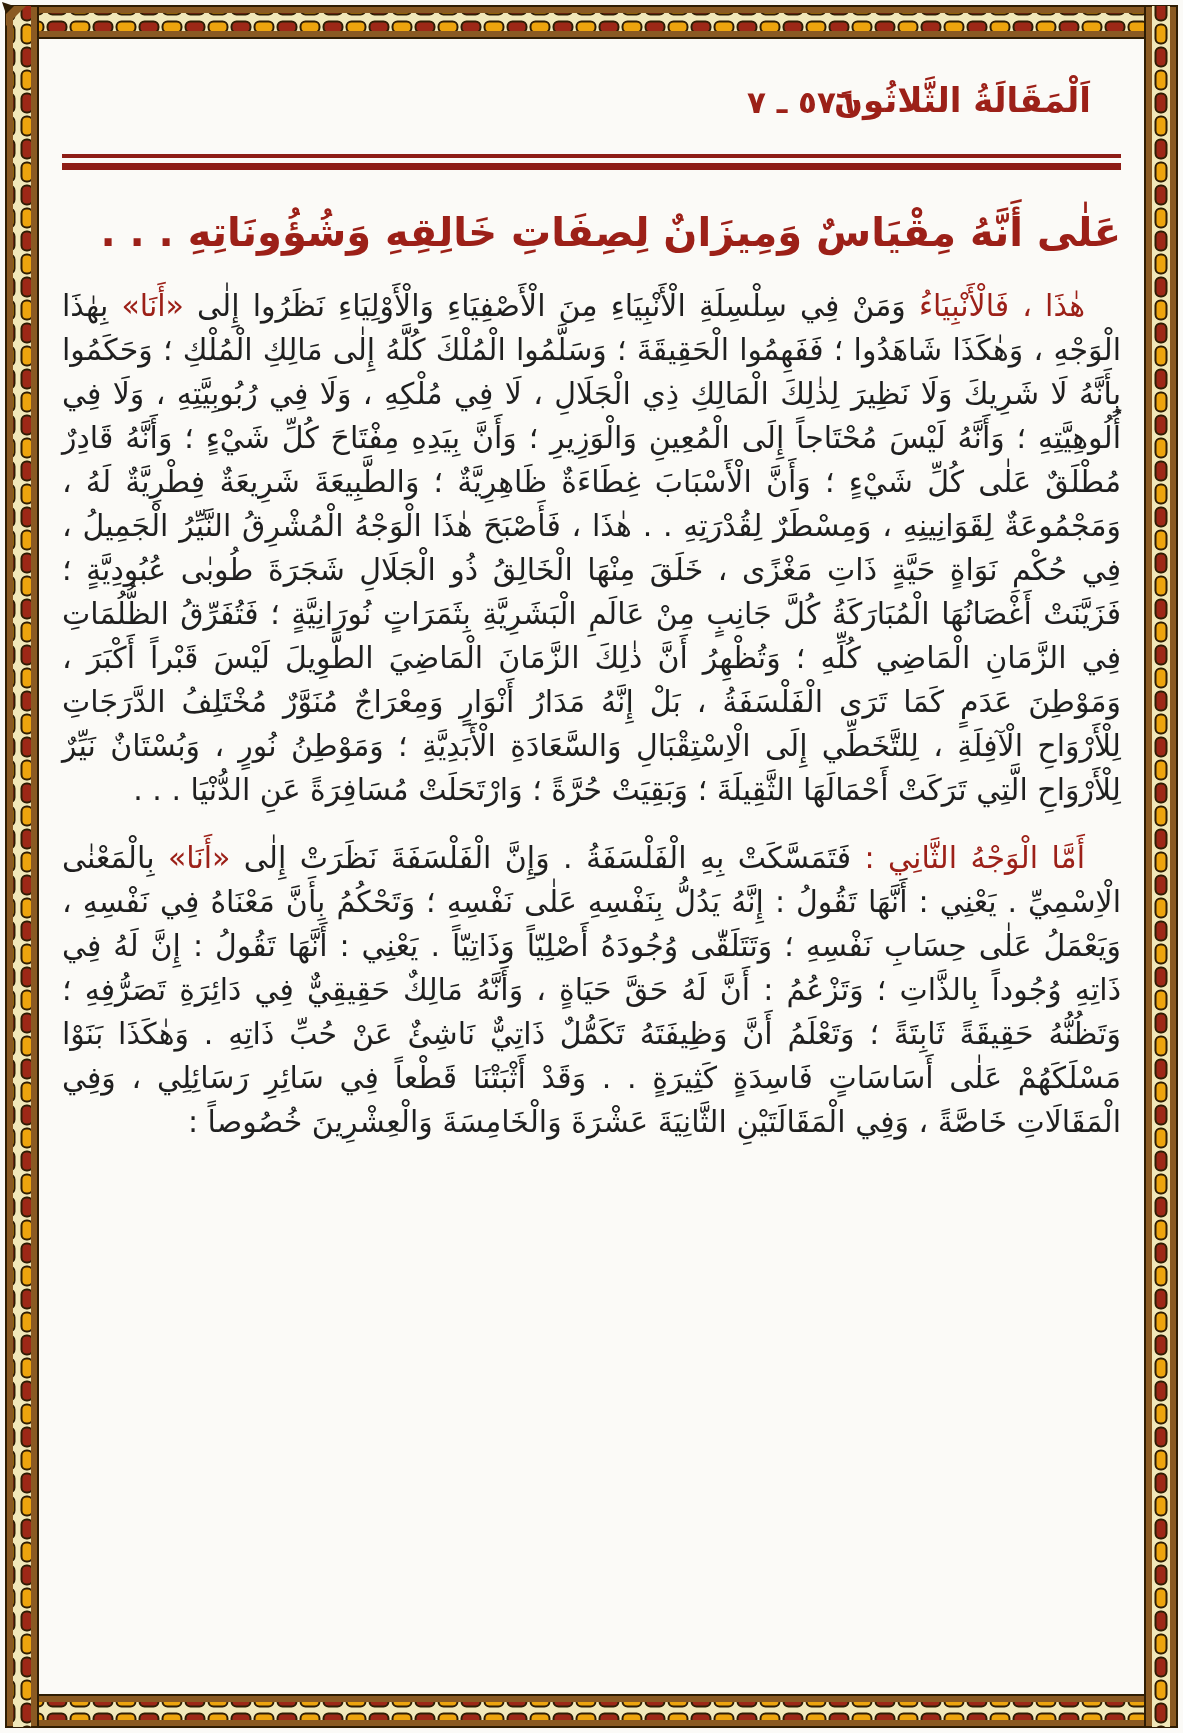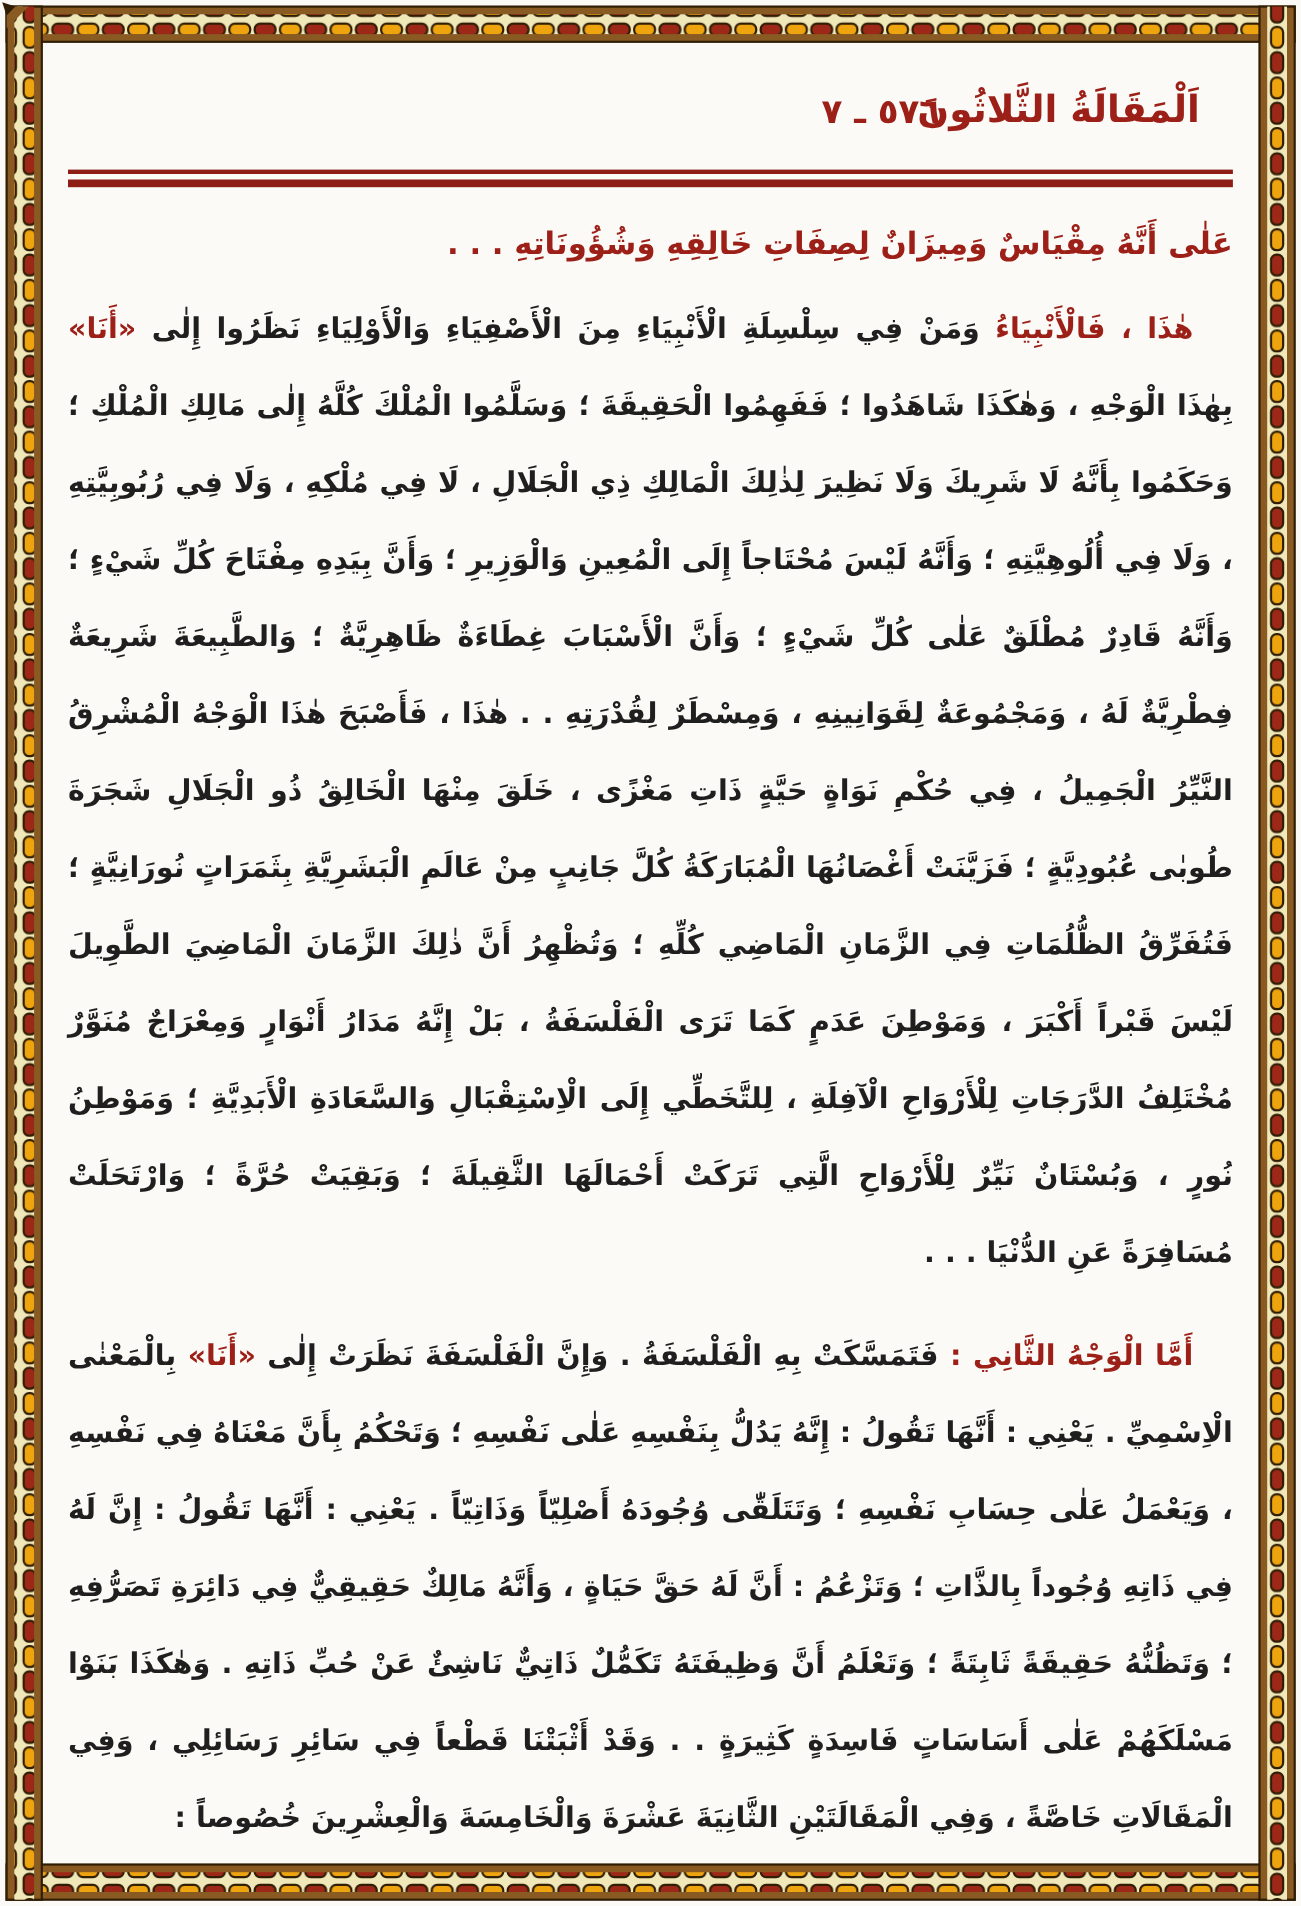--- a/index.html
+++ b/index.html
@@ -33,25 +33,25 @@
     position:absolute;left:685px;top:8px;
     color:var(--accent-red);font-size:31px;font-weight:bold;direction:rtl;
   }
   .header-divider{
     height:5px;margin-top:4px;
     border-top:4px solid var(--rule-red);
     border-bottom:7px solid var(--rule-red);
   }
   .subtitle{
     margin:28px 0 0;color:var(--accent-red);
-    font-size:28px;font-weight:bold;text-align:right;line-height:1.7;
+    font-size:40px;font-weight:bold;text-align:right;line-height:1.7;
   }
   .body-par{
     margin:18px 0 0;color:var(--text-color);
-    font-size:26px;font-weight:bold;line-height:70px;
+    font-size:30px;font-weight:normal;line-height:44px;
     text-align:justify;text-indent:36px;
   }
   .body-par + .body-par{margin-top:24px;}
   .red{color:var(--accent-red);}
 </style>
 </head>
 <body>
 
 <svg class="frame-svg" width="1183" height="1733" viewBox="0 0 1183 1733" aria-hidden="true">
   <defs>

